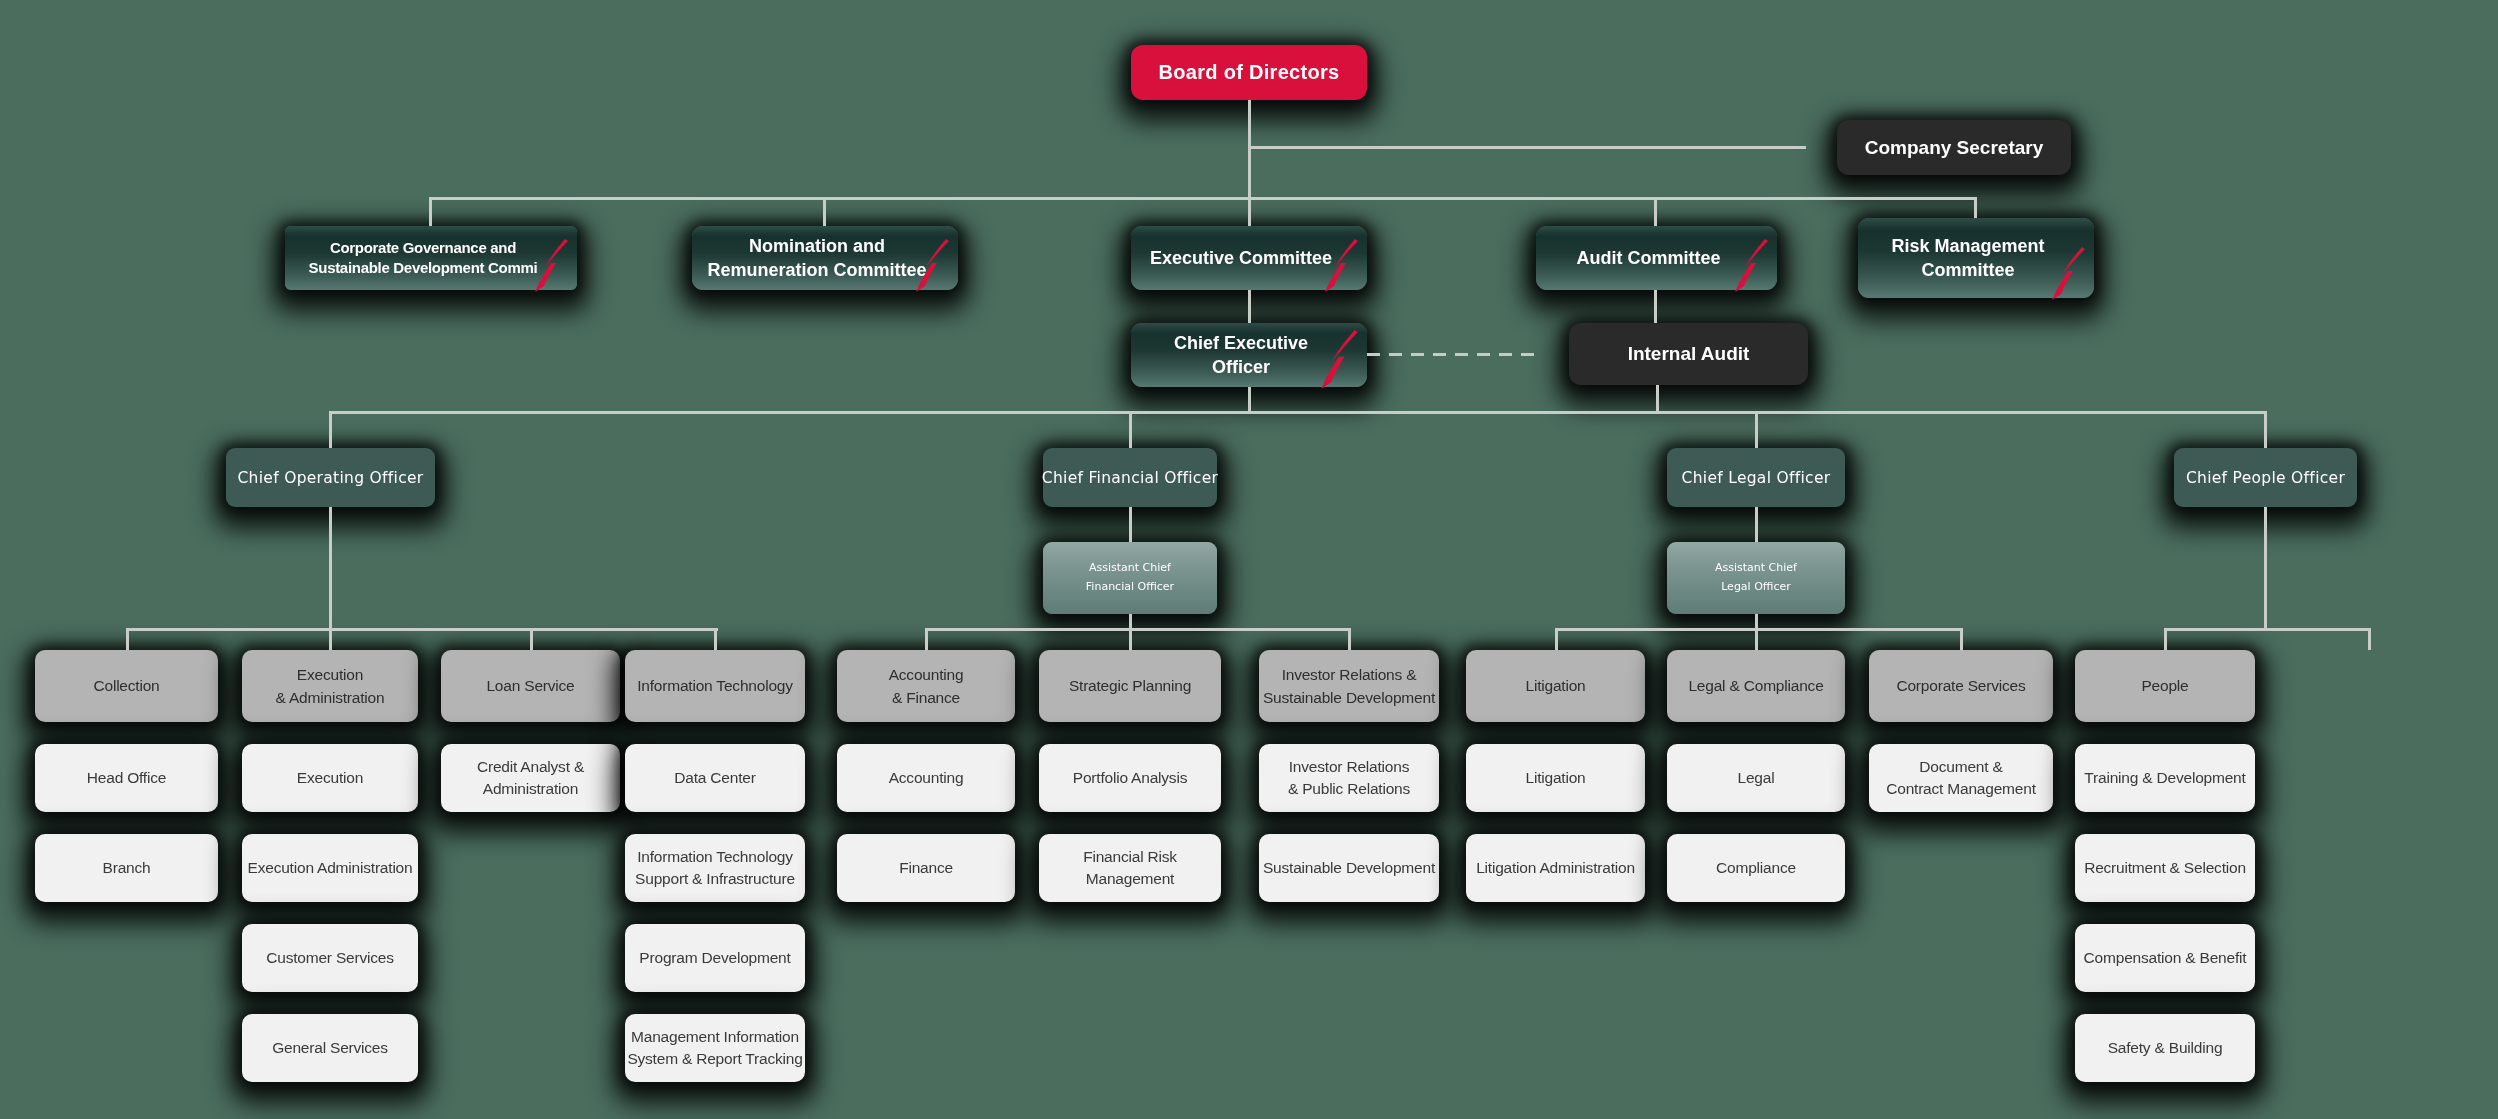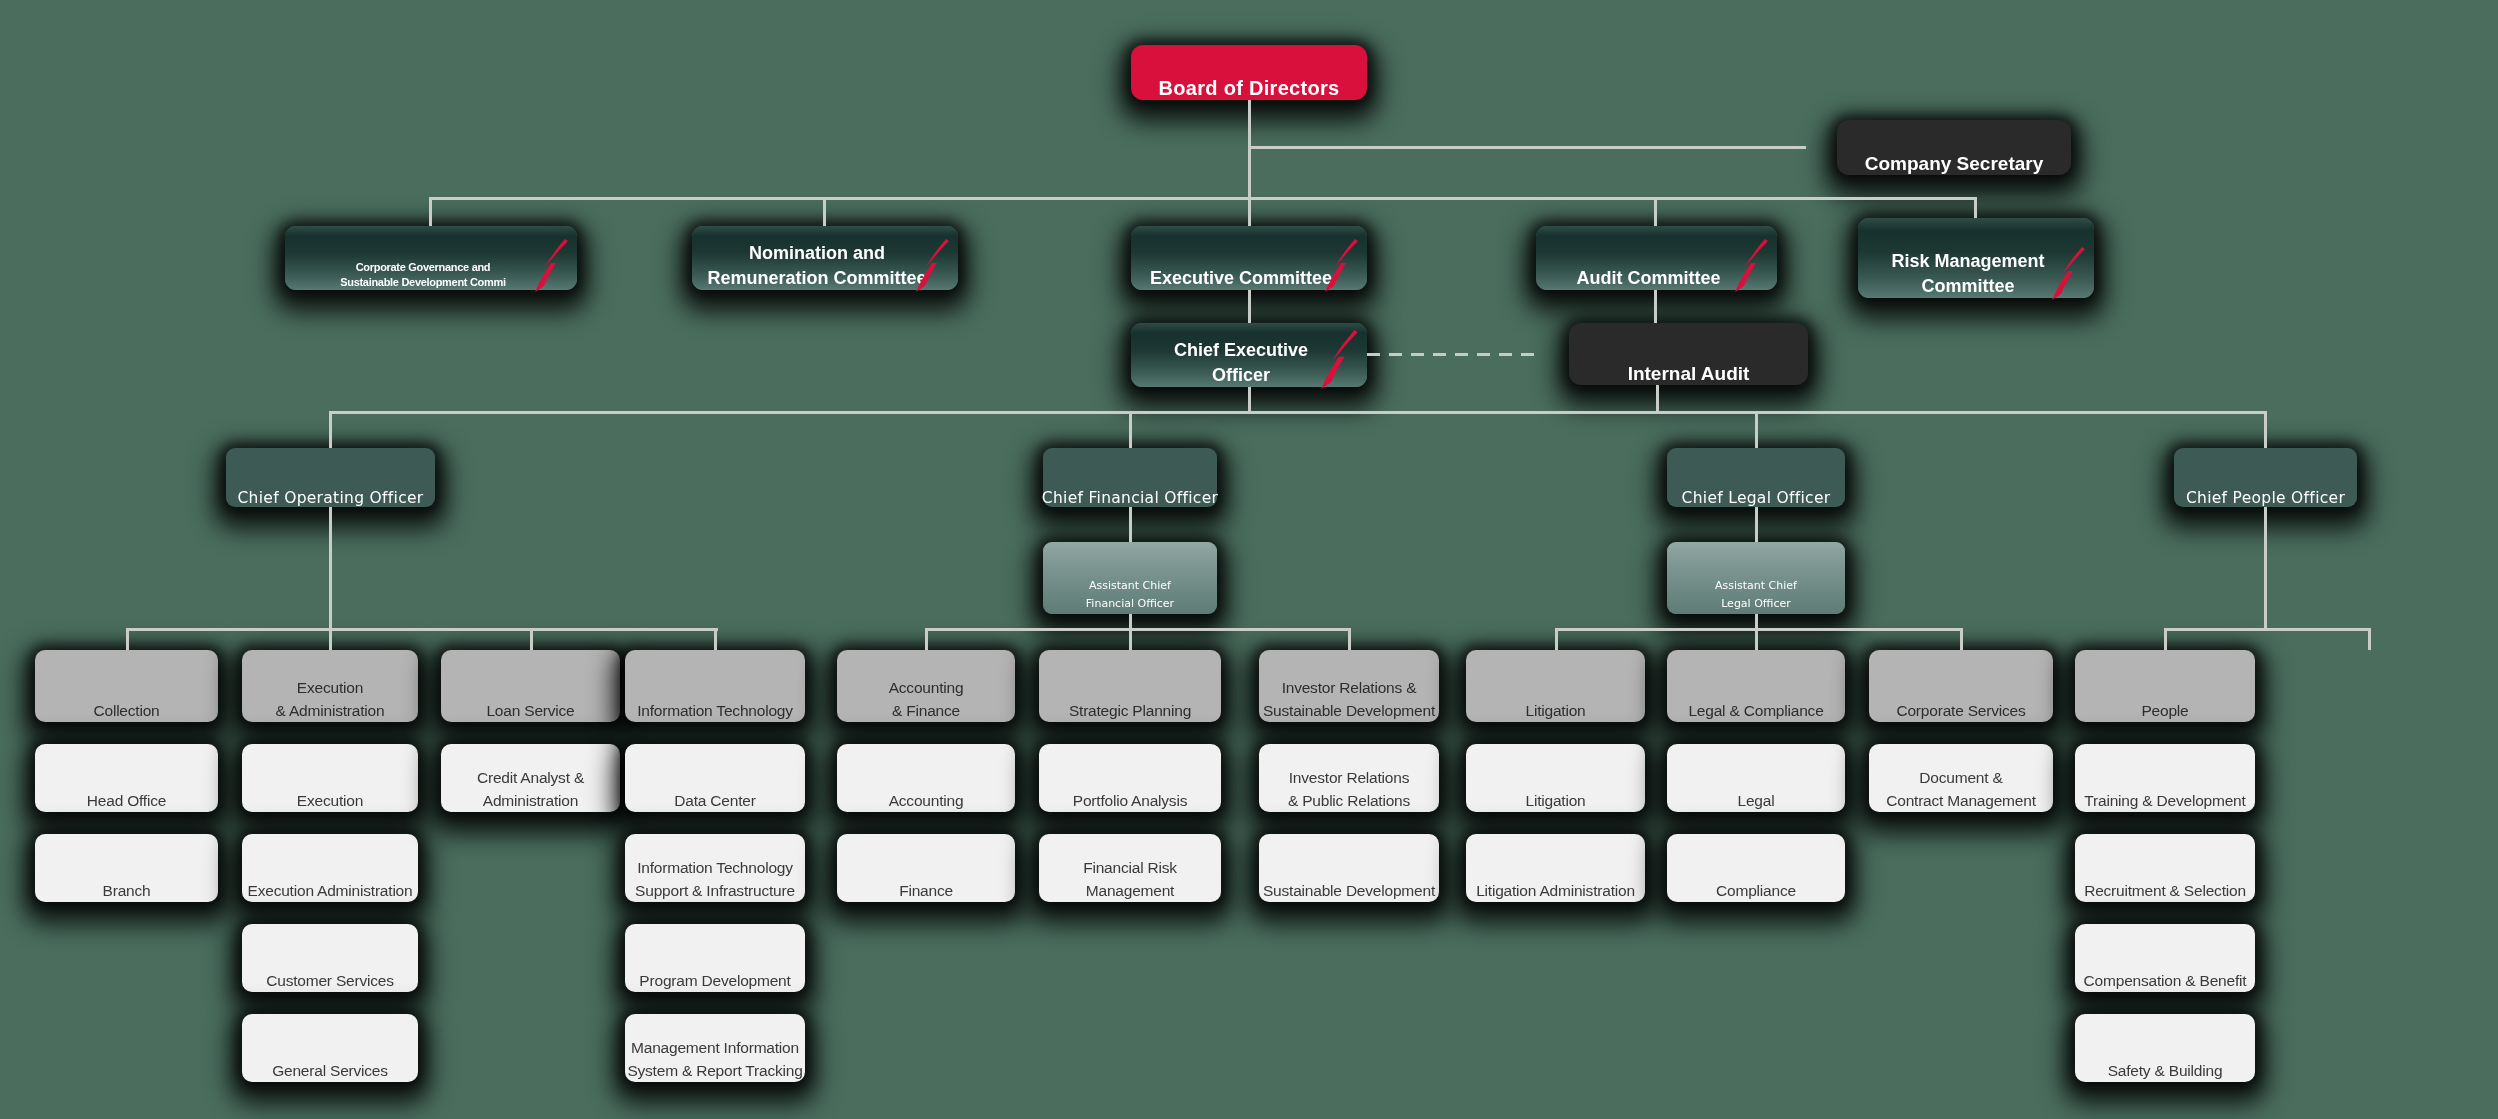--- a/index.html
+++ b/index.html
@@ -5,30 +5,30 @@
   html,body{margin:0;padding:0;background:#4a6d5e;}
   .canvas{position:relative;width:2498px;height:1119px;background:#4a6d5e;overflow:hidden;
           font-family:"Liberation Sans",sans-serif;}
   
   .ln{position:absolute;background:#c8cdc8;z-index:20;}
   .v{width:3px;}
   .h{height:3px;}
   .hd{position:absolute;height:3px;z-index:20;
       background:repeating-linear-gradient(90deg,#c5cbc5 0 13px,rgba(0,0,0,0) 13px 22px);}
   
-  .box{position:absolute;display:flex;align-items:flex-end;justify-content:center;text-align:center;
+  .box{position:absolute;display:flex;align-items:center;justify-content:center;text-align:center;
        border-radius:10px;z-index:10;
        box-shadow:0 10px 24px 12px rgba(0,0,0,.80),0 0 12px 5px rgba(0,0,0,.55);}
   .box span{white-space:pre;}
   .board{background:#d9103c;color:#fff;font-weight:bold;font-size:20px;letter-spacing:.3px;border-radius:12px;}
   .darkbox{background:#2a2a2a;color:#fff;font-weight:bold;font-size:19px;border-radius:12px;margin-left:31px;}
   .committee{background:linear-gradient(180deg,#2f4c46 0%,#17312e 16%,#1d3733 42%,#3e5e57 80%,#587973 100%);
        color:#fff;font-weight:bold;font-size:18px;line-height:1.35;border-radius:11px;
        padding:0 26px 0 10px;box-sizing:border-box;}
-  .committee.cg{font-size:11px;letter-spacing:-.3px;}
+  .committee.cg{font-size:15px;letter-spacing:-.3px;border-radius:6px;}
   .officer{background:#3d5a55;color:#fff;font-size:15.5px;letter-spacing:.3px;border-radius:9px;
        font-family:"DejaVu Sans",sans-serif;}
   .assistant{background:linear-gradient(180deg,#91a8a3 0%,#7a938e 40%,#5e7c75 100%);
        color:#fff;font-size:11px;line-height:1.7;border-radius:9px;font-family:"DejaVu Sans",sans-serif;}
   
   .col{position:absolute;top:650px;display:flex;flex-direction:column;gap:22px;z-index:10;}
   .col .box{position:relative;left:0;top:0;width:100%;flex:none;box-sizing:border-box;}
   .dept{height:72px;background:#b4b4b4;color:#2e2e2e;font-size:15.5px;line-height:1.5;
         letter-spacing:-.2px;border-radius:10px;}
   .sub{height:68px;background:#f1f1f1;color:#3a3a3a;font-size:15.5px;line-height:1.45;

